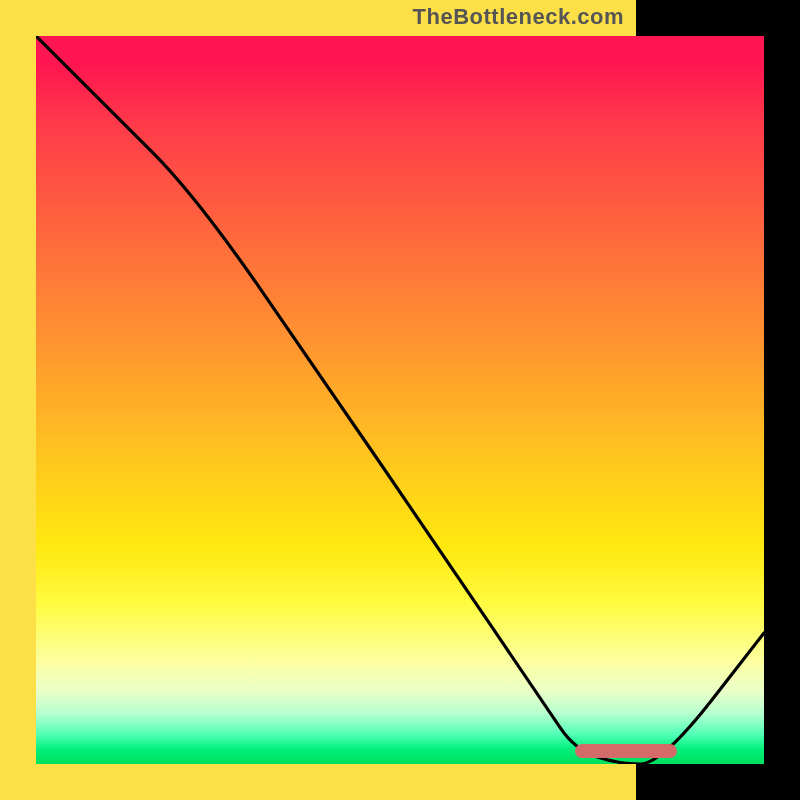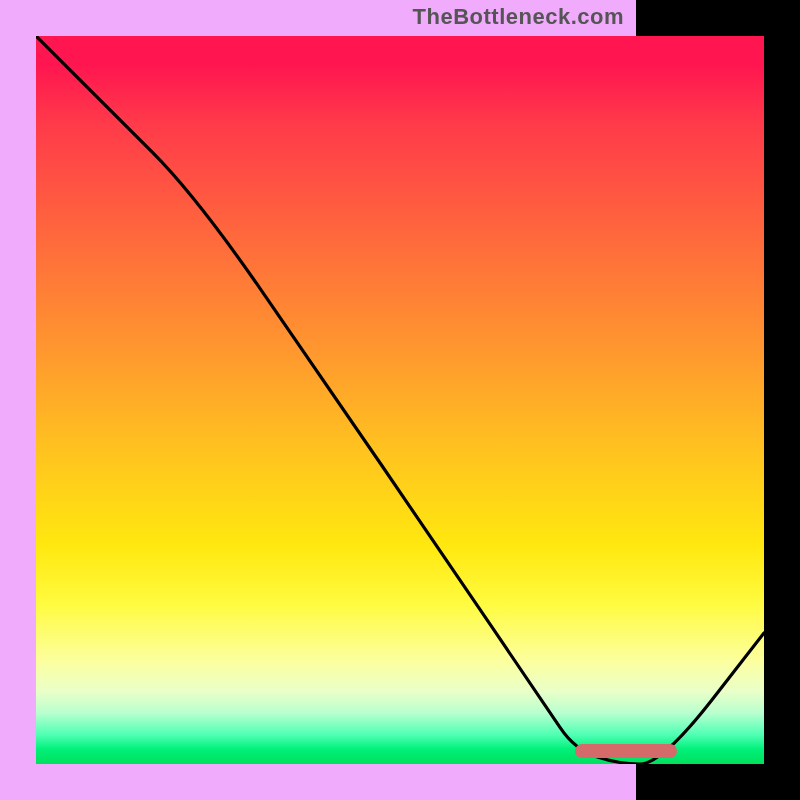--- a/index.html
+++ b/index.html
@@ -8,21 +8,21 @@
     width: 800px;
     height: 800px;
     background: #000;
     font-family: Arial, Helvetica, sans-serif;
     overflow: hidden;
   }
   .frame {
     position: relative;
     width: 636px;
     height: 800px;
-    background: #f0abfc;
+    background: #fde047;
   }
   .watermark {
     position: absolute;
     top: 4px;
     right: 12px;
     color: #555;
     font-size: 22px;
     font-weight: 600;
     letter-spacing: 0.5px;
     user-select: none;

